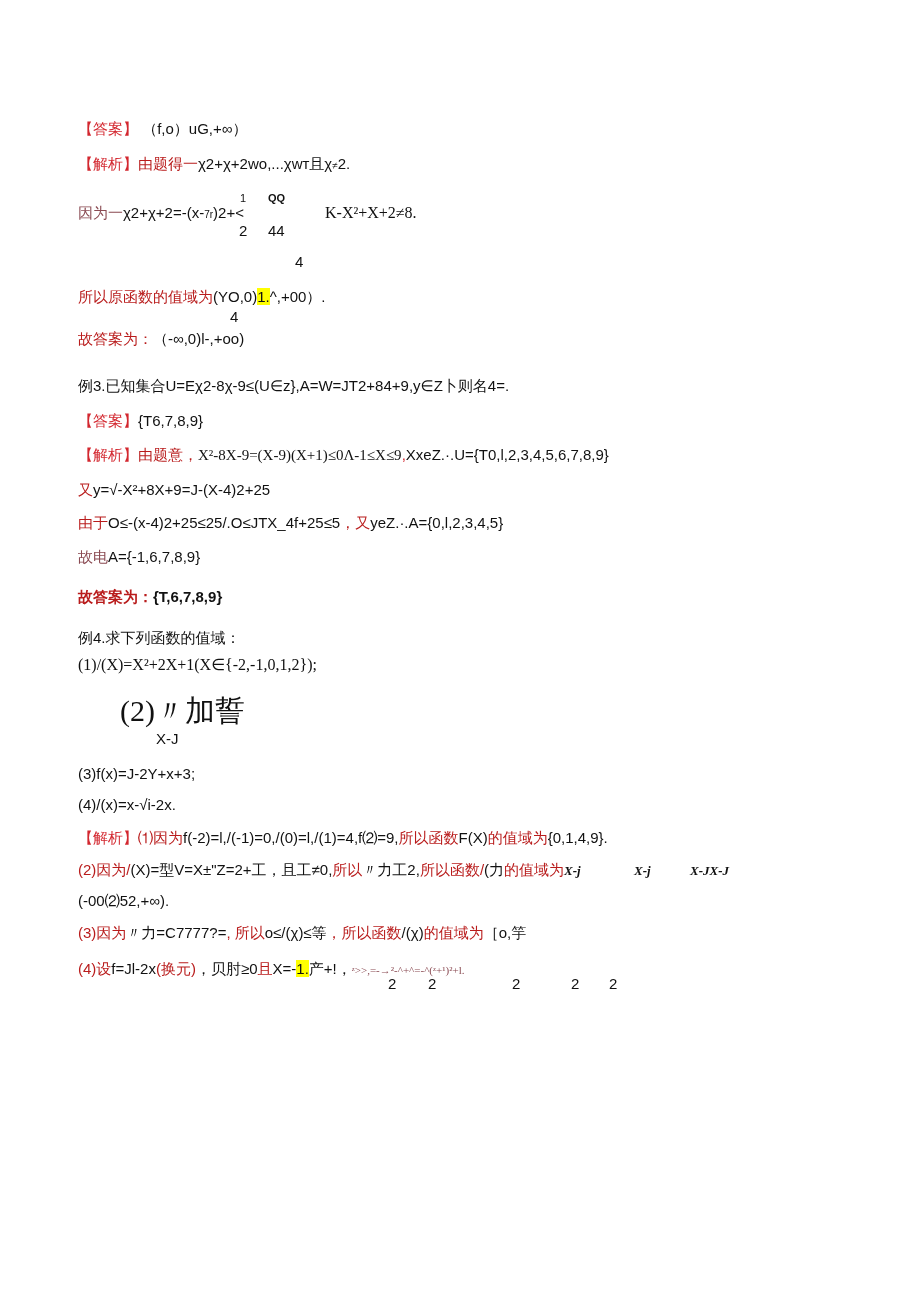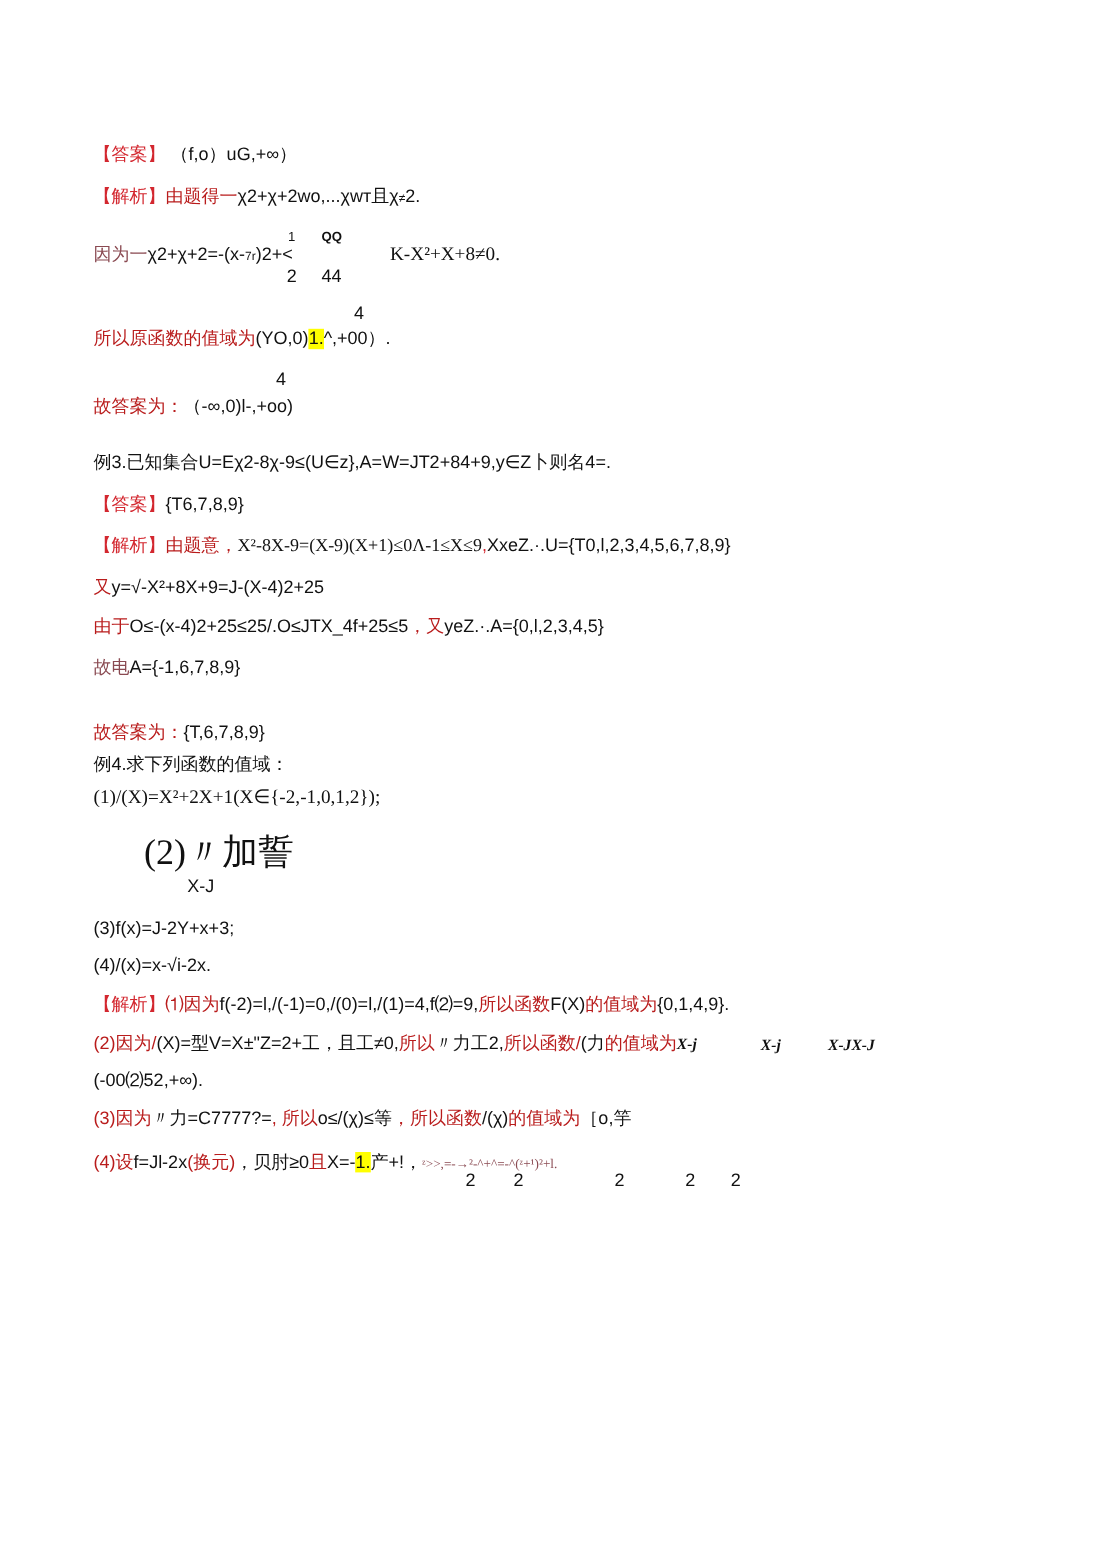--- a/index.html
+++ b/index.html
@@ -30,24 +30,24 @@
   <span class="red">【解析】</span><span class="pink">由题得一</span><span>χ2+χ+2wo,...χwт且χ</span><span class="tiny">≠</span><span>2.</span>
 </div>
 
 <div class="ln" style="top:204px;">
   <span class="maroon">因为一</span><span>χ2+χ+2=-(x-</span><span class="tiny">7r</span><span>)2+&lt;</span>
 </div>
 <div class="sup" style="left:240px; top:192px;">1</div>
 <div class="sup" style="left:268px; top:192px; font-weight:bold; font-size:11px;">QQ</div>
 <div class="sub" style="left:239px; top:222px;">2</div>
 <div class="sub" style="left:268px; top:222px;">44</div>
-<div class="ln serif" style="left:325px; top:204px; font-size:16px;">K-X²+X+8≠0.</div>
+<div class="ln serif" style="left:325px; top:204px; font-size:16px;">K-X²+X+2≠8.</div>
 
 <div class="sup" style="left:295px; top:253px; font-size:15px;">4</div>
-<div class="ln" style="top:274px;text-align:center;">
+<div class="ln" style="top:288px;text-align:center;">
   <span class="pink">所以原函数的值域为</span><span>(YO,0)</span><span class="hl">1.</span><span>^,+00）.</span>
 </div>
 
 <div class="sup" style="left:230px; top:308px; font-size:15px;">4</div>
 <div class="ln" style="top:330px;">
   <span class="pink">故答案为：</span><span>（-∞,0)l-,+oo)</span>
 </div>
 
 <div class="ln" style="top:377px;">例3.已知集合U=Eχ2-8χ-9≤(U∈z},A=W=JT2+84+9,y∈Z卜则名4=.</div>
 
@@ -64,21 +64,21 @@
 </div>
 
 <div class="ln" style="top:514px;">
   <span class="pink">由于</span><span>O≤-(x-4)2+25≤25/.O≤JTX_4f+25≤5</span><span class="pink">，又</span><span>yeZ.·.A={0,l,2,3,4,5}</span>
 </div>
 
 <div class="ln" style="top:548px;">
   <span class="maroon">故电</span><span>A={-1,6,7,8,9}</span>
 </div>
 
-<div class="ln" style="top:602px;">
+<div class="ln" style="top:588px;font-weight:bold;">
   <span class="pink">故答案为：</span><span>{T,6,7,8,9}</span>
 </div>
 
 <div class="ln" style="top:617px;margin-top:12px;">例4.求下列函数的值域：</div>
 <div class="ln serif" style="top:656px; font-size:16px;">(1)/(X)=X²+2X+1(X∈{-2,-1,0,1,2});</div>
 <div class="ln big" style="top:694px;">(2)〃加誓</div>
 <div class="ln" style="left:156px; top:730px;">X-J</div>
 <div class="ln" style="top:725px;margin-top:40px;">(3)f(x)=J-2Y+x+3;</div>
 <div class="ln" style="top:796px;">(4)/(x)=x-√i-2x.</div>
 

